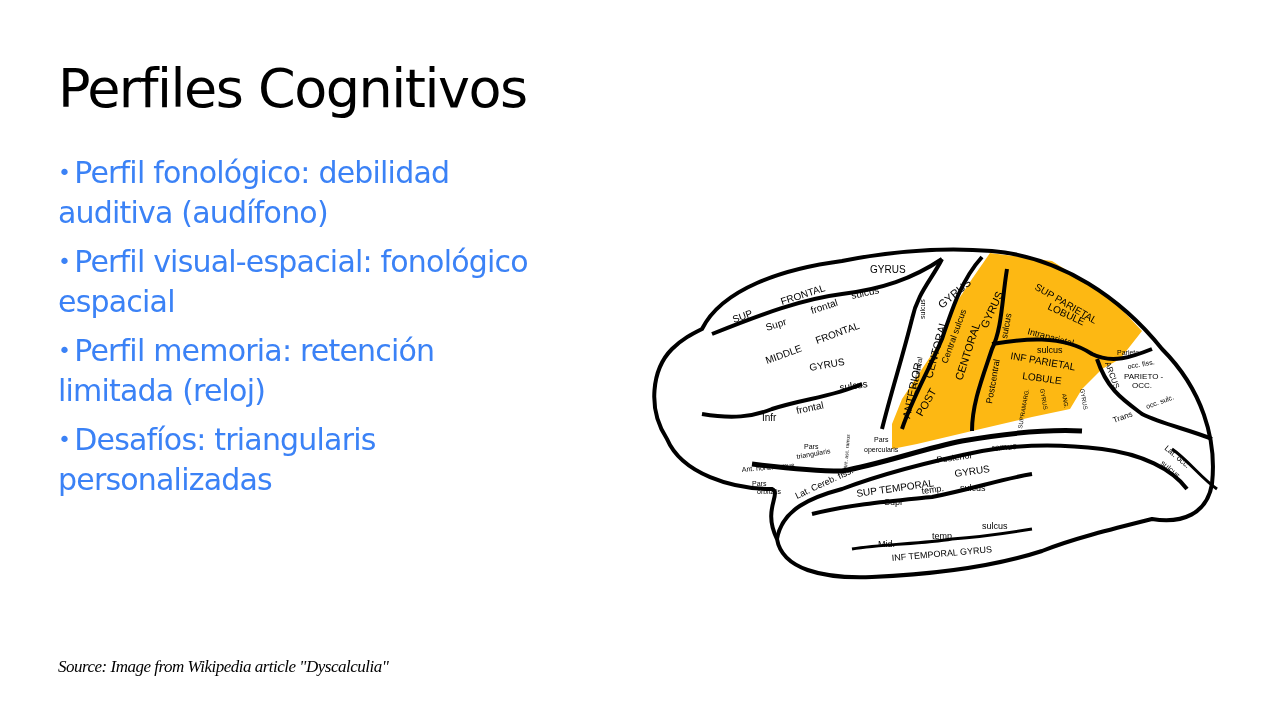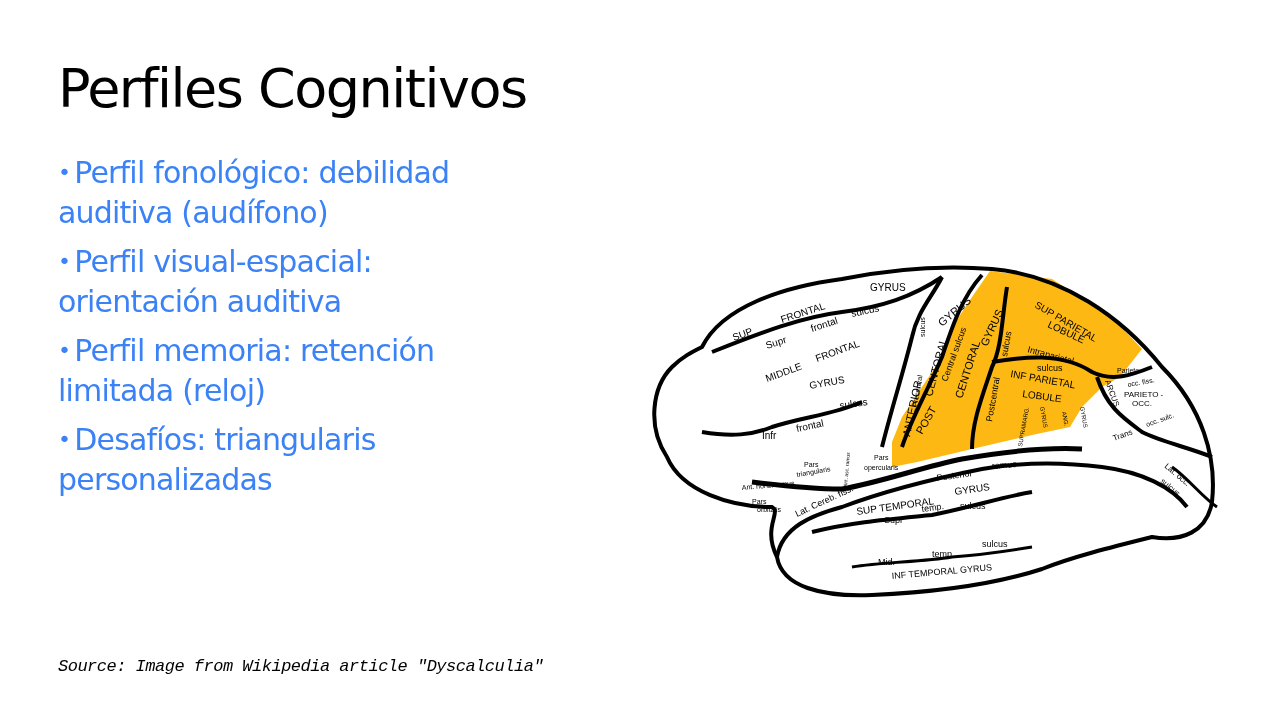--- a/index.html
+++ b/index.html
@@ -14,36 +14,36 @@
     }
     .bullets { position: absolute; left: 58px; top: 154px; width: 470px; list-style: none; }
     .bullets li {
       font-family: "DejaVu Sans", sans-serif;
       font-size: 30px; line-height: 37px; letter-spacing: -0.8px;
       margin-bottom: 12px; color: #3b82f6;
     }
     .bullets .dot { font-size: 22px; margin-right: 4px; position: relative; top: -3px; }
     .source {
       position: absolute; left: 58px; top: 657px;
-      font-family: Liberation Mono, monospace; font-style: italic;
+      font-family: Liberation Serif, serif; font-style: italic;
       font-size: 17px; letter-spacing: -0.5px; color: #000;
     }
-    .brain { position: absolute; left: 642px; top: 257px; width: 580px; height: 345px; }
+    .brain { position: absolute; left: 642px; top: 239px; width: 580px; height: 345px; }
     .brain svg { width: 100%; height: 100%; }
     .brain text { font-family: "Liberation Sans", sans-serif; fill: #000; }
   </style>
 </head>
 <body>
 
 <div class="slide">
   <h1 class="title">Perfiles Cognitivos</h1>
 
   <ul class="bullets">
     <li><span class="dot">•</span><span>Perfil fonológico: debilidad auditiva (audífono)</span></li>
-    <li><span class="dot">•</span><span>Perfil visual-espacial: orientación auditiva</span></li>
+    <li><span class="dot">•</span><span>Perfil visual-espacial: fonológico espacial</span></li>
     <li><span class="dot">•</span><span>Perfil memoria: retención limitada (reloj)</span></li>
     <li><span class="dot">•</span><span>Desafíos: triangularis personalizadas</span></li>
   </ul>
 
   <div class="brain">
     <svg viewBox="0 0 580 345" xmlns="http://www.w3.org/2000/svg">
 
       <path d="M348,14 L410,22 L470,60 L500,92 L478,120 L460,130 L440,150 L428,170 L390,178 L330,192 L275,205 L250,210 L250,185 L260,160 L280,130 L300,100 L310,70 L330,40 Z" fill="#FDB813"></path>
 
       <path d="M60,90 C80,50 140,30 200,22 C250,12 300,8 350,12 C420,18 480,60 520,110 C560,150 575,200 570,245 C565,275 540,285 510,280 C470,290 430,300 400,312 C360,325 300,335 230,338 C180,340 140,330 135,300 C120,270 140,255 130,250 C90,250 40,235 25,200 C5,170 10,130 30,110 C40,100 50,95 60,90 Z" fill="none" stroke="#000" stroke-width="4"></path>

